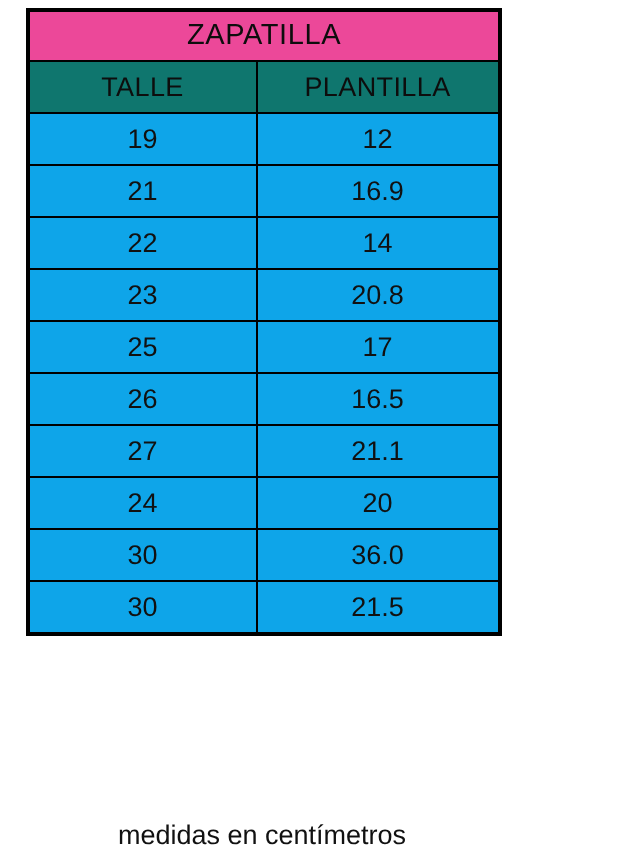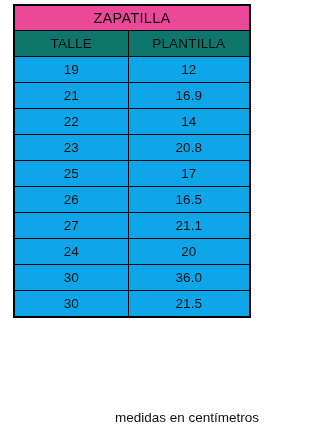--- a/index.html
+++ b/index.html
@@ -76,24 +76,24 @@
   .row-data td {
     height: 25px;
     background: #0ea5e9;
     font-size: 13.5px;
     color: #111111;
   }
 
   
   .table-caption {
     position: absolute;
-    left: 23px;
+    left: 13px;
     top: 408px;
     width: 236px;
-    text-align: right;
+    text-align: center;
     font-size: 13.5px;
     color: #111111;
     line-height: 1.5;
     white-space: nowrap;
   }
 </style>
 </head>
 <body>
 
 <div id="page-root">

